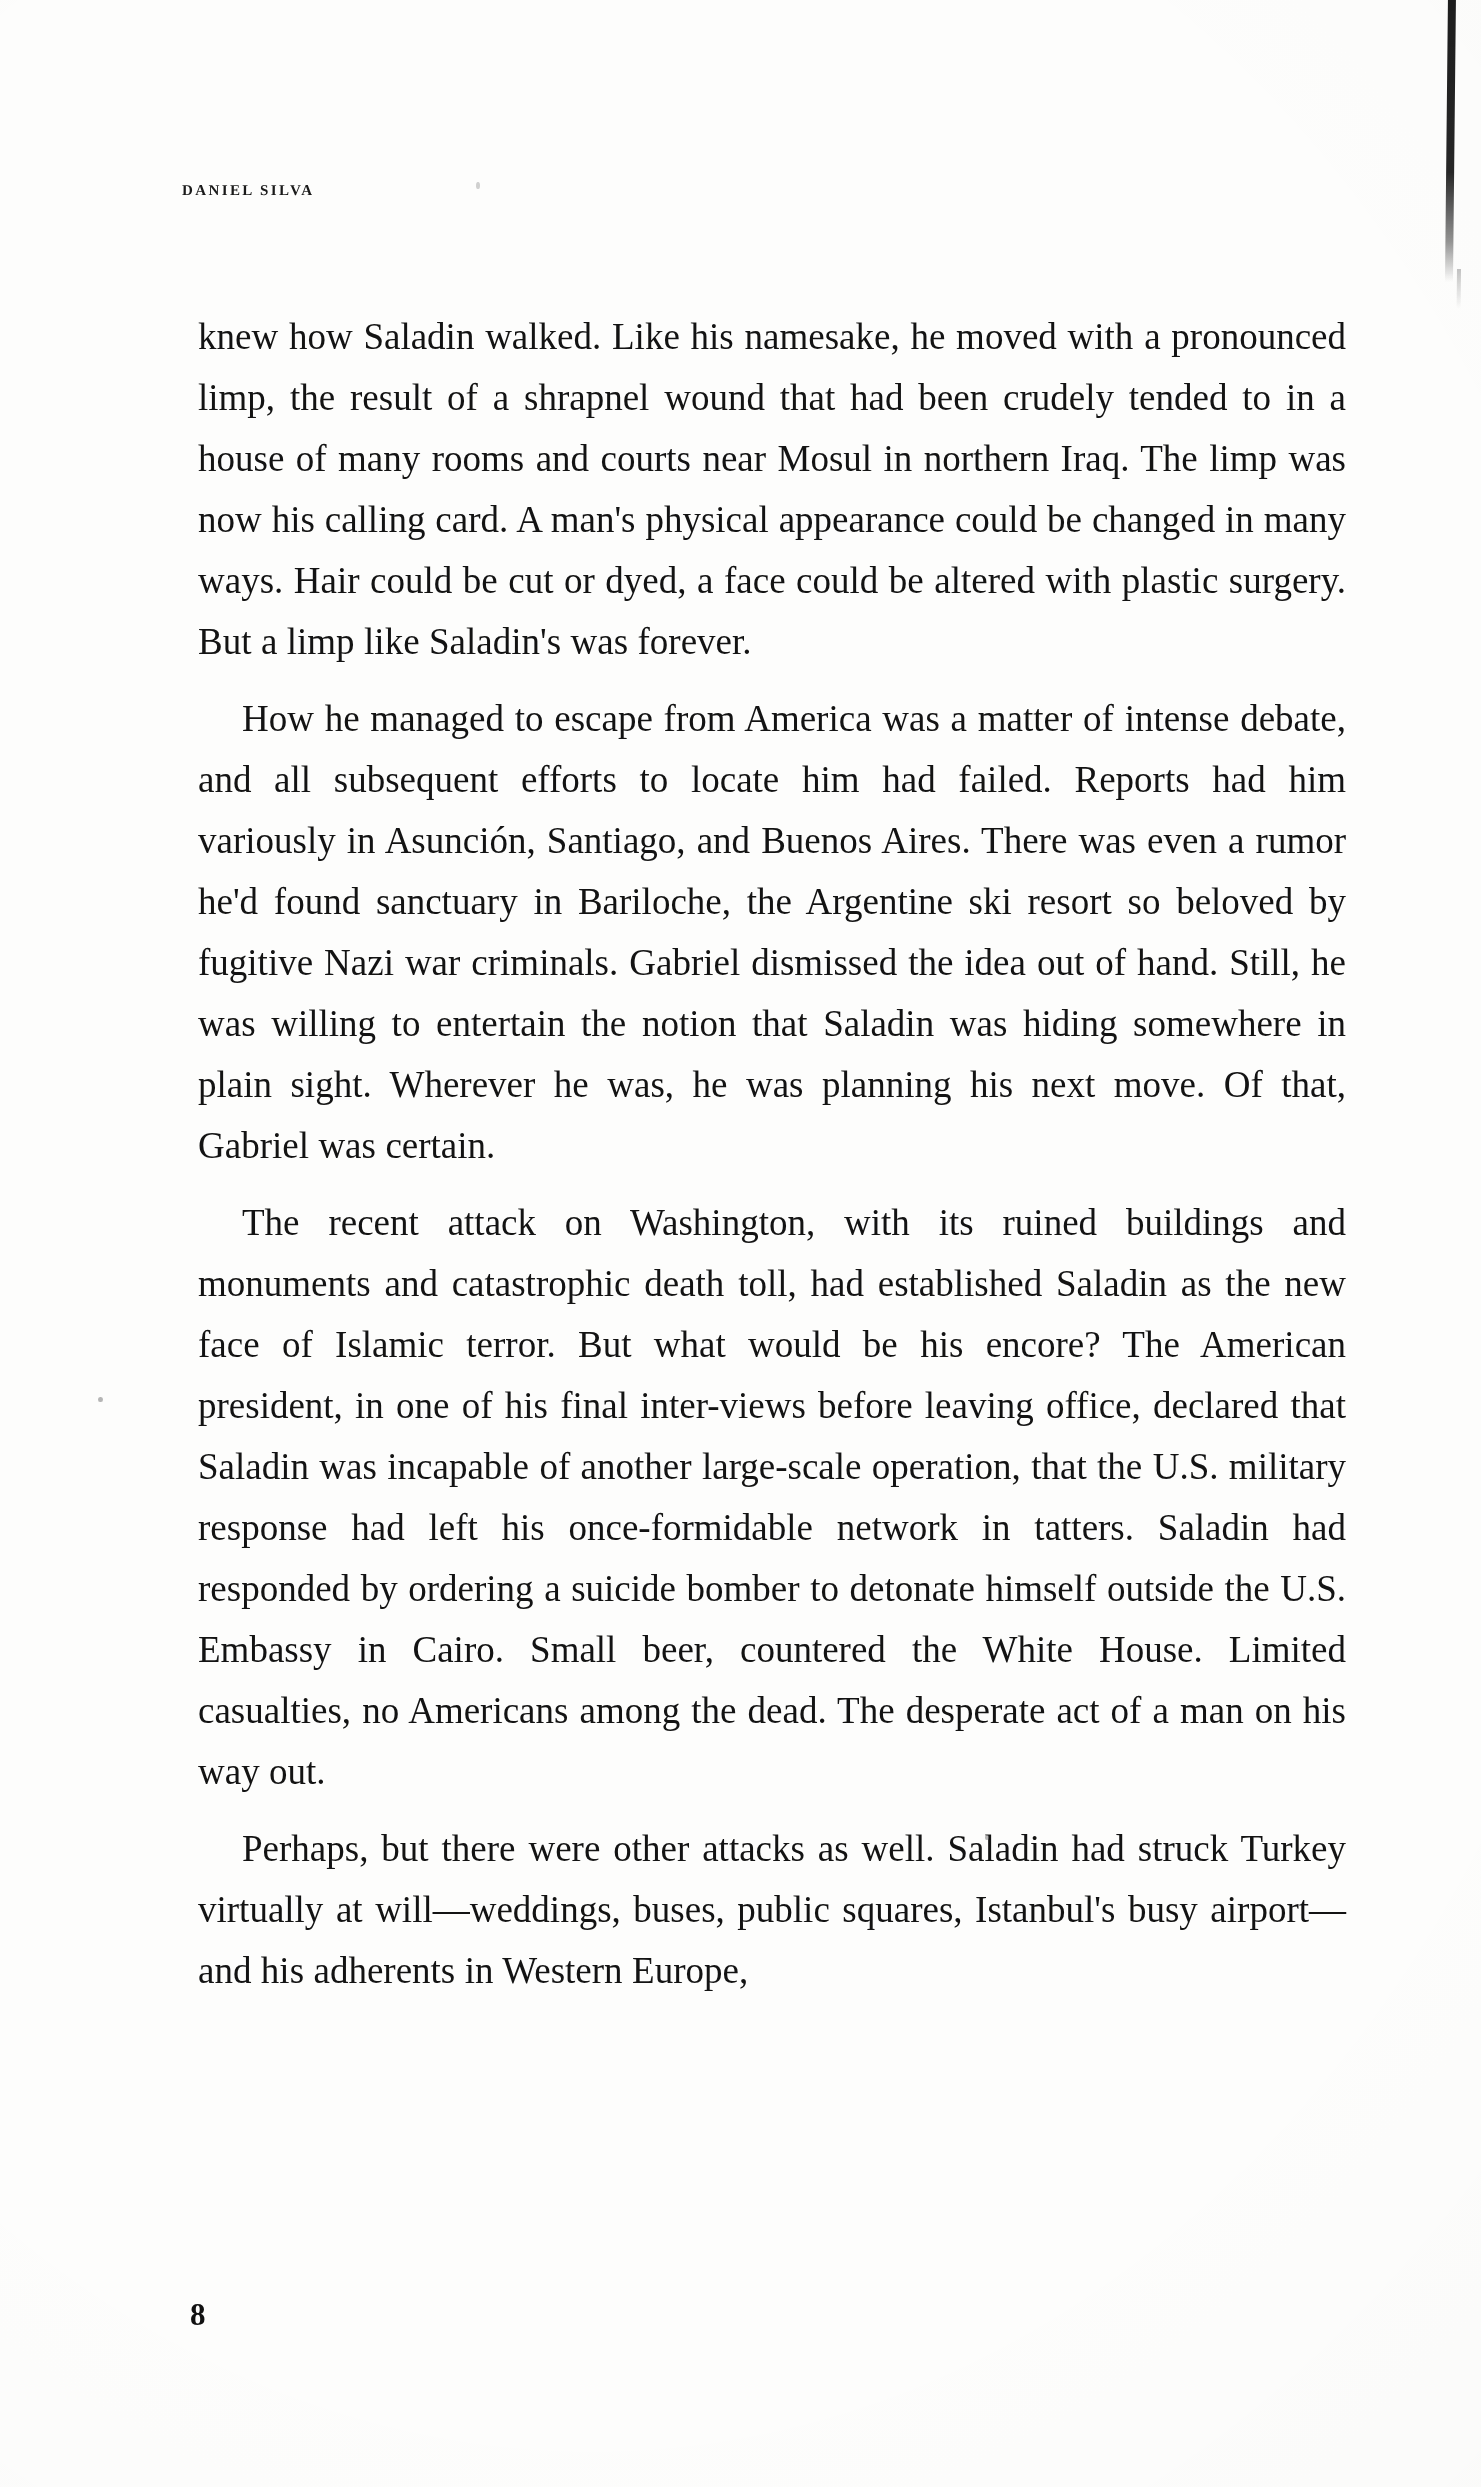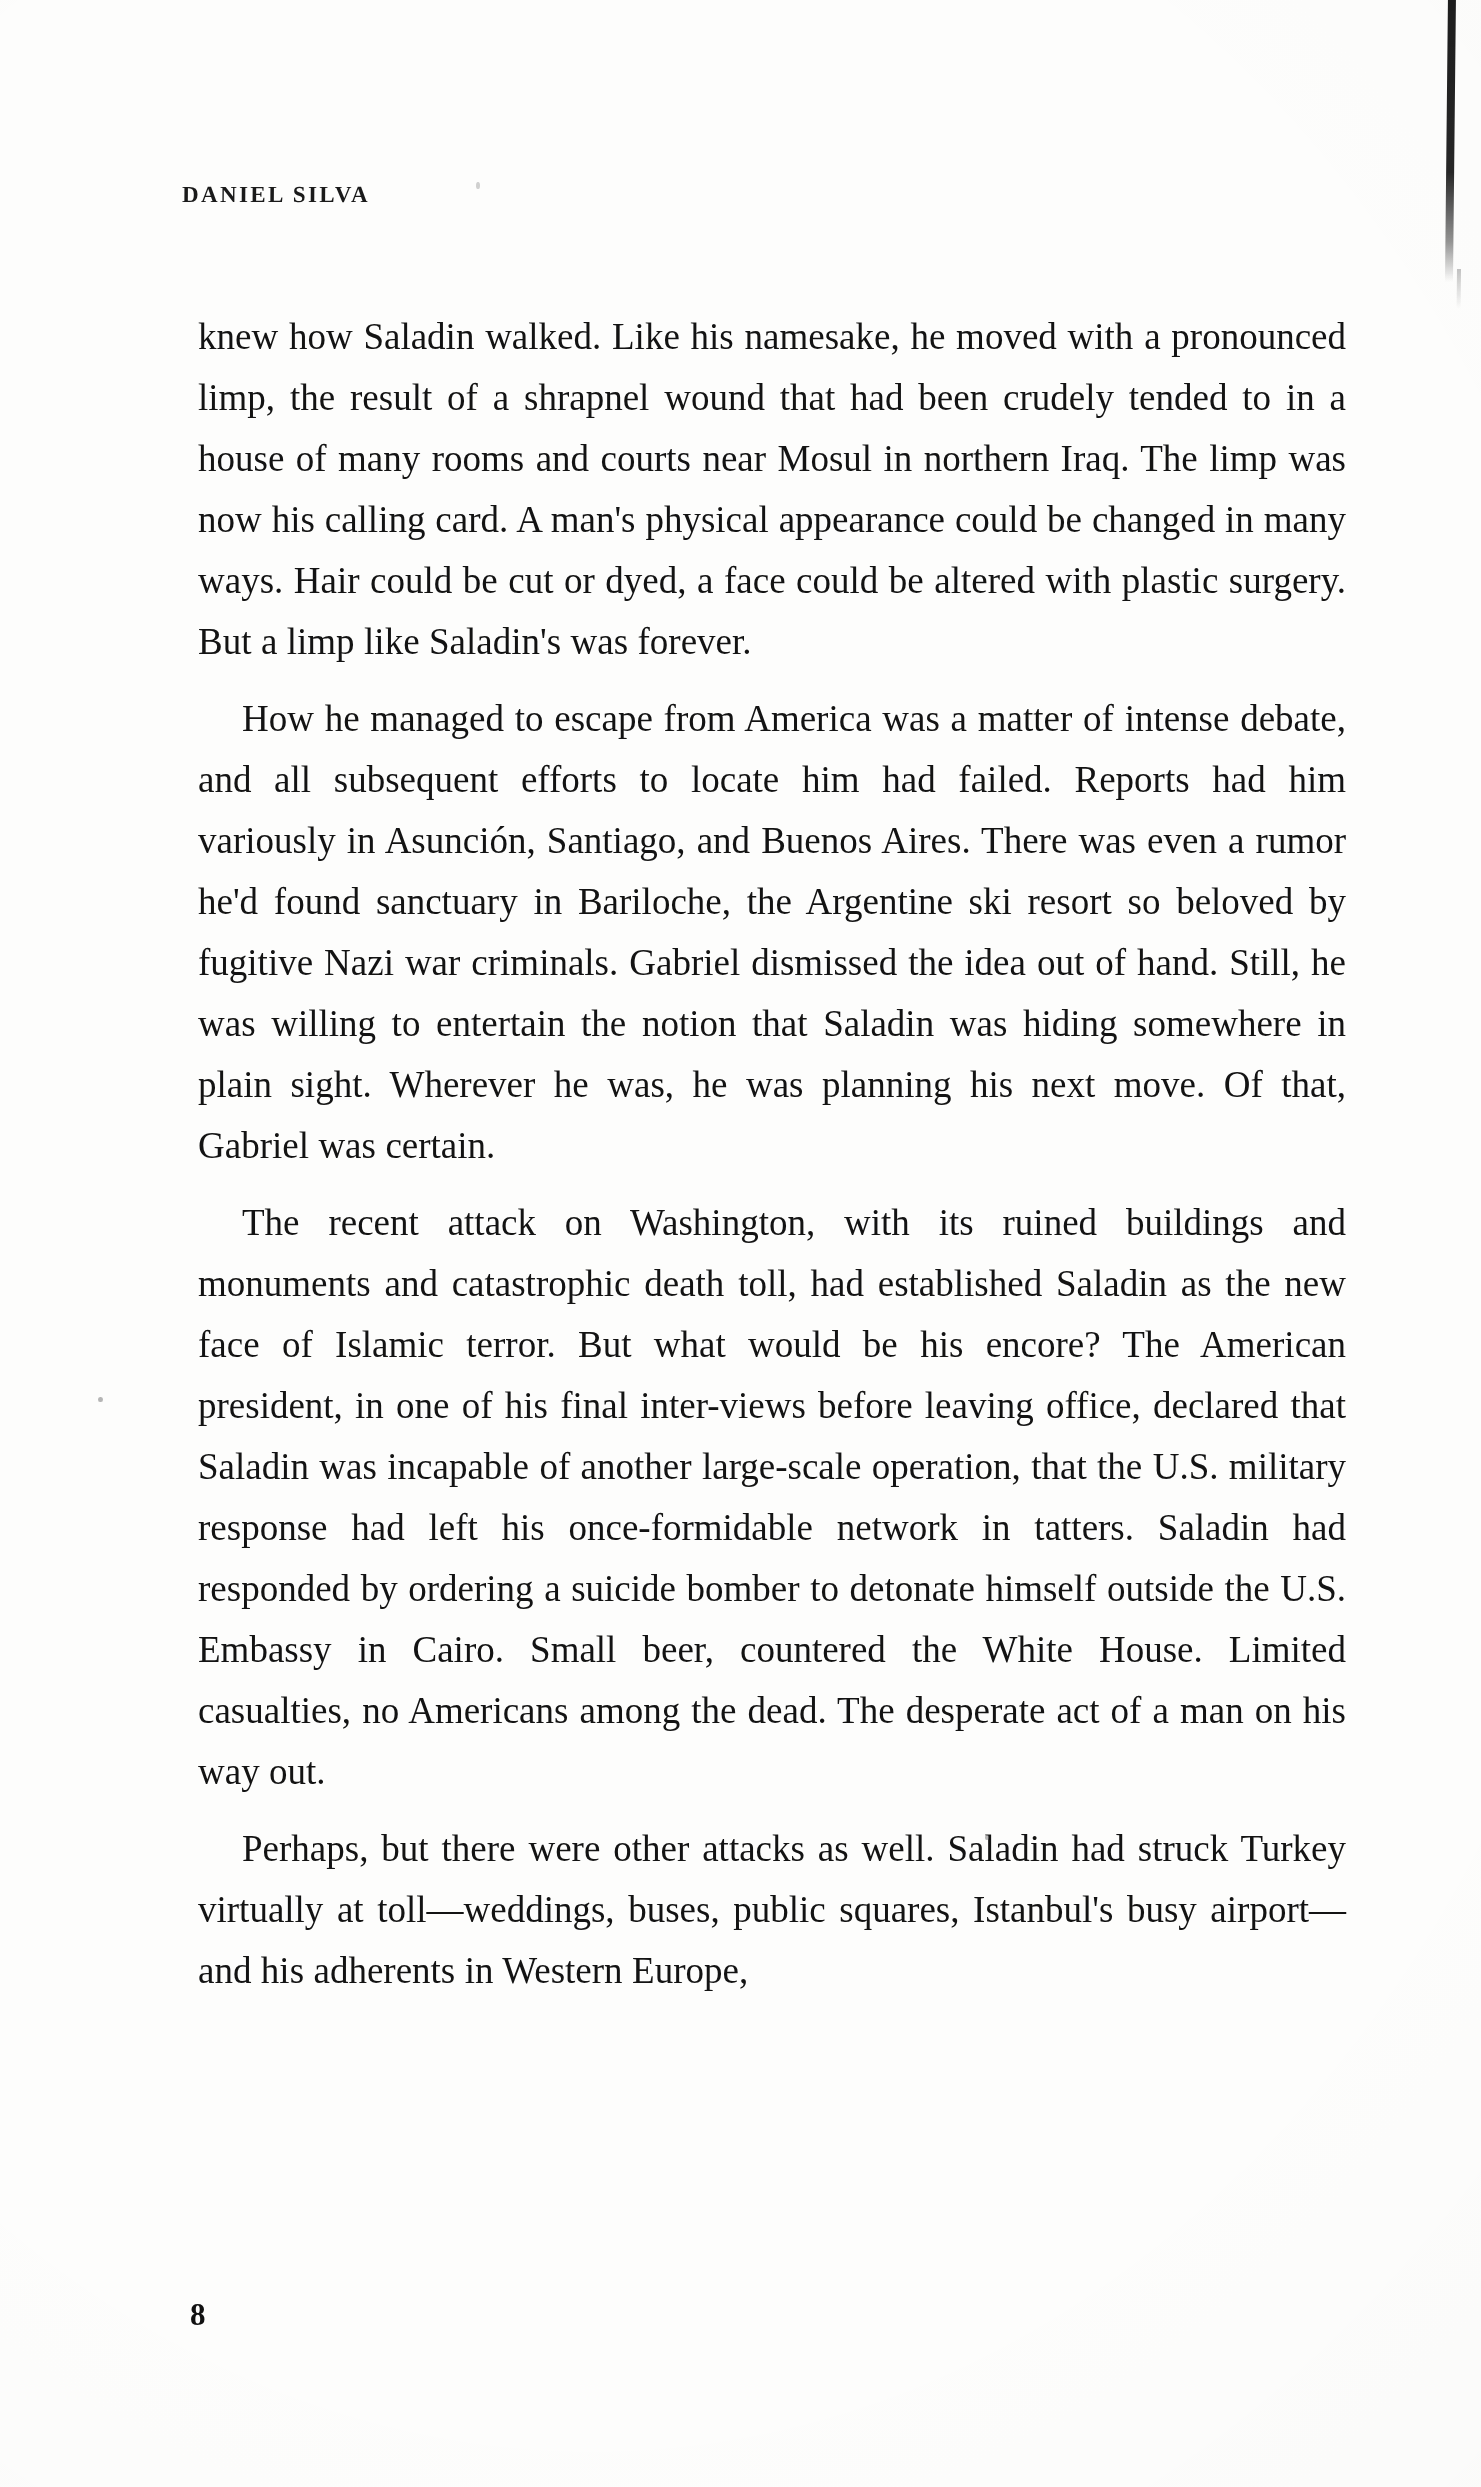--- a/index.html
+++ b/index.html
@@ -52,21 +52,21 @@
     top: 269px;
     height: 40px;
     width: 3.6px;
     background: linear-gradient(to bottom, rgba(120,120,120,0.45), rgba(255,255,255,0));
   }
 
   .running-head {
     position: absolute;
     left: 182px;
     top: 182px;
-    font-size: 23px;
+    font-size: 15px;
     letter-spacing: 2.4px;
     font-weight: 600;
     color: #1a1a1a;
     font-variant: small-caps;
     text-transform: uppercase;
     white-space: nowrap;
     transform: skewX(-0.4deg);
   }
 
   .text-block {
@@ -121,21 +121,21 @@
 
   <div class="scan-edge-artifact"></div>
   <div class="scan-edge-artifact faint"></div>
 
   <div class="running-head">DANIEL SILVA</div>
 
   <div class="text-block">
     <p class="body-par full-justify">knew how Saladin walked. Like his namesake, he moved with a pronounced limp, the result of a shrapnel wound that had been crudely tended to in a house of many rooms and courts near Mosul in northern Iraq. The limp was now his calling card. A man's physical appearance could be changed in many ways. Hair could be cut or dyed, a face could be altered with plastic surgery. But a limp like Saladin's was forever.</p>
     <p class="body-par indent full-justify">How he managed to escape from America was a matter of intense debate, and all subsequent efforts to locate him had failed. Reports had him variously in Asunción, Santiago, and Buenos Aires. There was even a rumor he'd found sanctuary in Bariloche, the Argentine ski resort so beloved by fugitive Nazi war criminals. Gabriel dismissed the idea out of hand. Still, he was willing to entertain the notion that Saladin was hiding somewhere in plain sight. Wherever he was, he was planning his next move. Of that, Gabriel was certain.</p>
     <p class="body-par indent full-justify">The recent attack on Washington, with its ruined buildings and monuments and catastrophic death toll, had established Saladin as the new face of Islamic terror. But what would be his encore? The American president, in one of his final inter-views before leaving office, declared that Saladin was incapable of another large-scale operation, that the U.S. military response had left his once-formidable network in tatters. Saladin had responded by ordering a suicide bomber to detonate himself outside the U.S. Embassy in Cairo. Small beer, countered the White House. Limited casualties, no Americans among the dead. The desperate act of a man on his way out.</p>
-    <p class="body-par indent full-justify">Perhaps, but there were other attacks as well. Saladin had struck Turkey virtually at toll—weddings, buses, public squares, Istanbul's busy airport—and his adherents in Western Europe,</p>
+    <p class="body-par indent full-justify">Perhaps, but there were other attacks as well. Saladin had struck Turkey virtually at will—weddings, buses, public squares, Istanbul's busy airport—and his adherents in Western Europe,</p>
   </div>
 
   <span class="speck" style="left:98px; top:1397px; width:4.5px; height:5.4px;"></span>
   <span class="speck" style="left:985px; top:1835px; width:3.6px; height:4.5px;"></span>
   <span class="speck" style="left:476px; top:182px; width:3.6px; height:7.3px; opacity:0.35;"></span>
 
   <div class="folio">8</div>
 
 </div>
 

